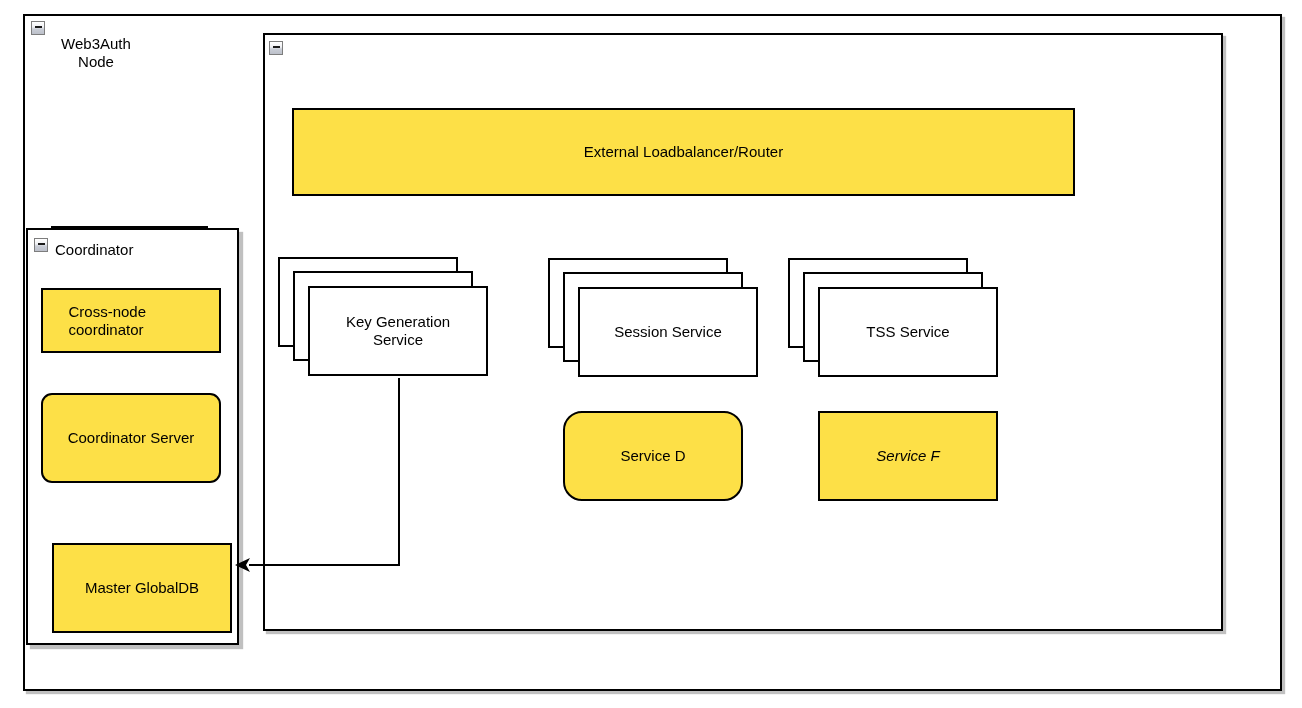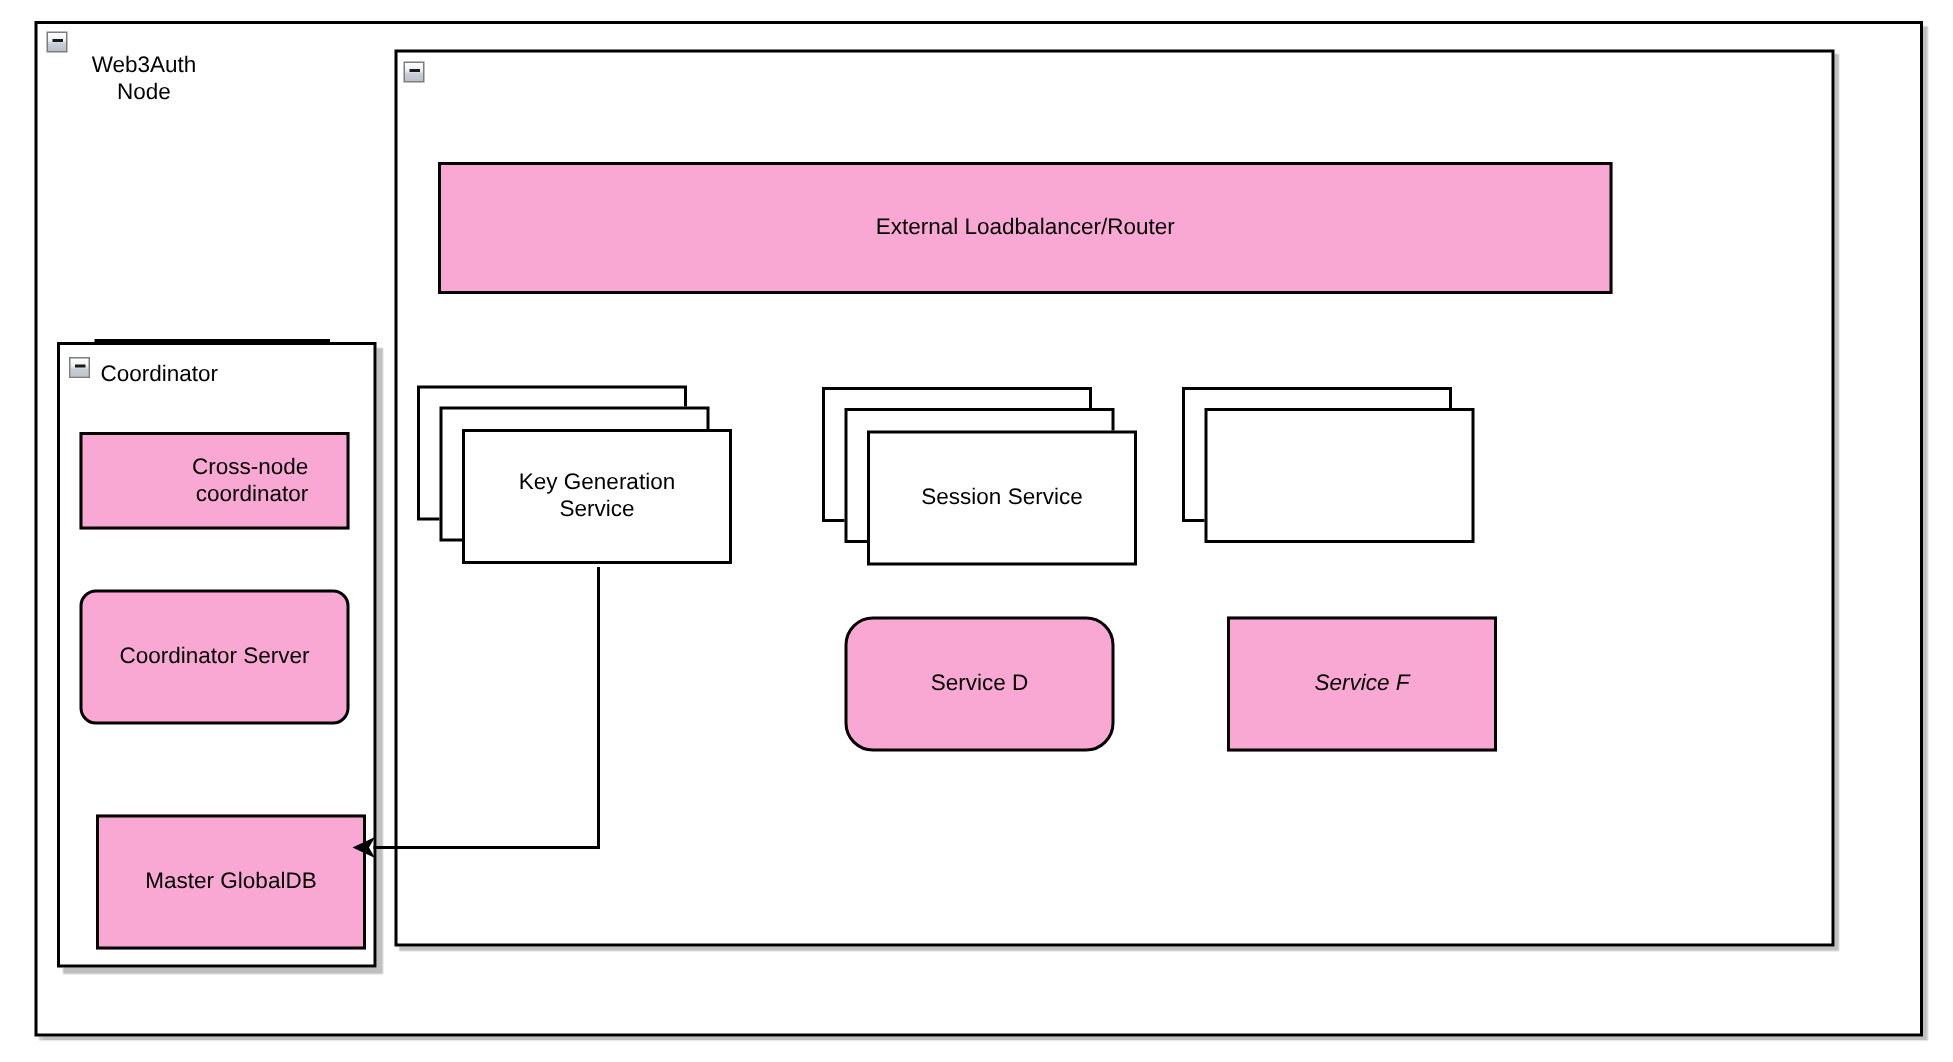--- a/index.html
+++ b/index.html
@@ -5,23 +5,23 @@
   html,body{margin:0;padding:0;background:#ffffff;}
   .canvas{
     position:relative;width:1302px;height:708px;background:#ffffff;
     font-family:"Liberation Sans",sans-serif;color:#000;overflow:hidden;
   }
   .container{
     position:absolute;background:#ffffff;border:2px solid #000;
     box-sizing:border-box;box-shadow:3px 3px 1px rgba(140,140,140,0.55);
   }
   .box{
-    position:absolute;background:#f9a8d4;border:2px solid #000;
+    position:absolute;background:#fde047;border:2px solid #000;
     box-sizing:border-box;display:flex;align-items:center;justify-content:center;
-    text-align:right;font-size:15px;line-height:18px;
+    text-align:left;font-size:15px;line-height:18px;
   }
   .stack{position:absolute;width:210px;height:120px;}
   .stack .sbox{
     position:absolute;width:180px;height:90px;background:#fff;
     border:2px solid #000;box-sizing:border-box;
     display:flex;align-items:center;justify-content:center;text-align:center;
     font-size:15px;line-height:18px;
   }
   .stack .g1{left:0;top:0;}
   .stack .g2{left:15px;top:14px;}
@@ -77,30 +77,33 @@
     <div class="sbox g1"></div>
     <div class="sbox g2"></div>
     <div class="sbox front">
       <span class="lbl">Session Service</span>
     </div>
   </div>
 
   <div class="stack" style="left:788px;top:258px;z-index:5;">
     <div class="sbox g1"></div>
     <div class="sbox g2"></div>
+    <div class="sbox front">
+      <span class="lbl">TSS Service</span>
+    </div>
   </div>
 
   <div class="box" style="left:563px;top:411px;width:180px;height:90px;z-index:5;border-radius:19px;">
     <span class="lbl">Service D</span>
   </div>
   <div class="box" style="left:818px;top:411px;width:180px;height:90px;z-index:5;font-style:italic;">
     <span class="lbl">Service F</span>
   </div>
 
-  <div class="container" style="left:38px;top:228px;width:213px;height:417px;z-index:10;box-shadow:4px 4px 1px rgba(140,140,140,0.55);padding-left:48px;">
+  <div class="container" style="left:26px;top:228px;width:213px;height:417px;z-index:10;box-shadow:4px 4px 1px rgba(140,140,140,0.55);padding-left:48px;">
     <div class="artifact" style="left:23px;top:-4px;width:157px;height:4px;"></div>
     <div class="collapse-btn" style="left:6px;top:8px;">
       <div class="minus"></div>
     </div>
     <div class="ctr-label" style="left:27px;top:11px;text-align:left;">Coordinator</div>
 
     <div class="box" style="left:13px;top:58px;width:180px;height:65px;">
       <span class="lbl narrow">Cross-node coordinator</span>
     </div>
     <div class="box" style="left:13px;top:163px;width:180px;height:90px;border-radius:11px;">

